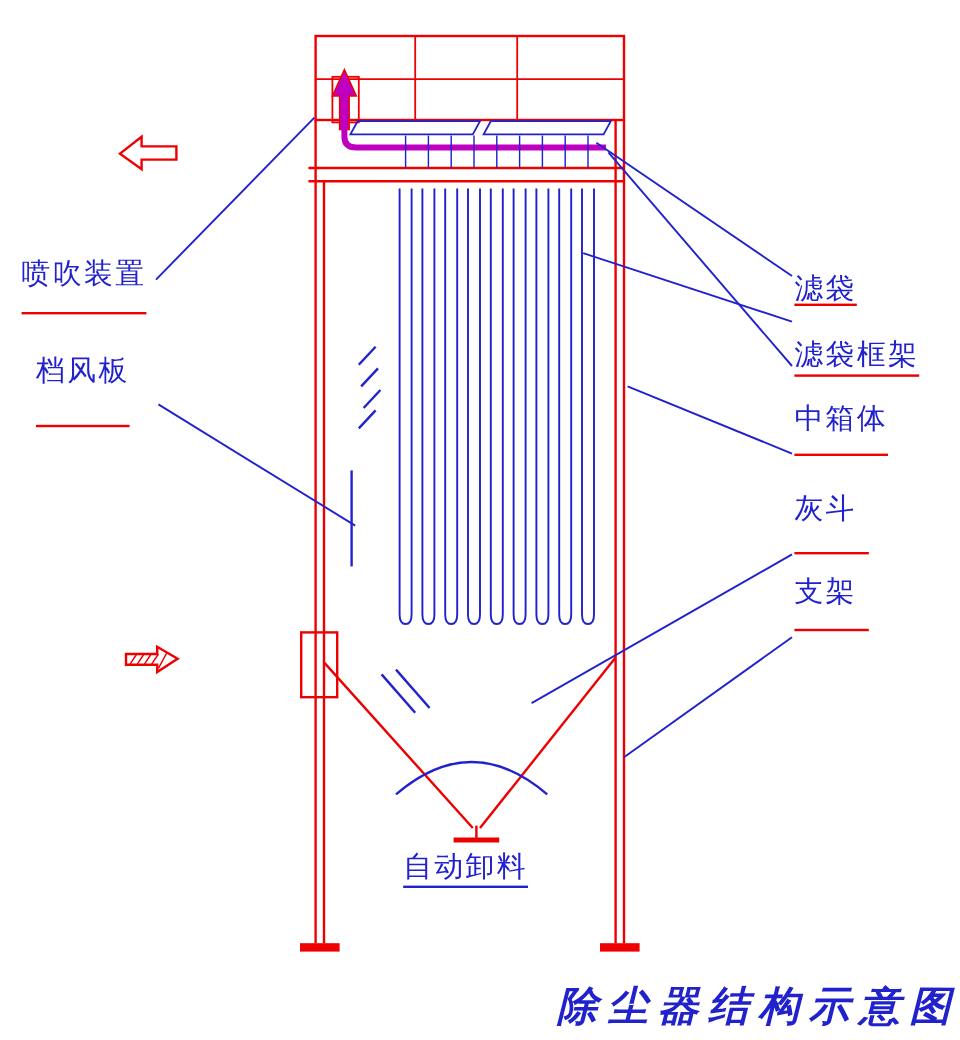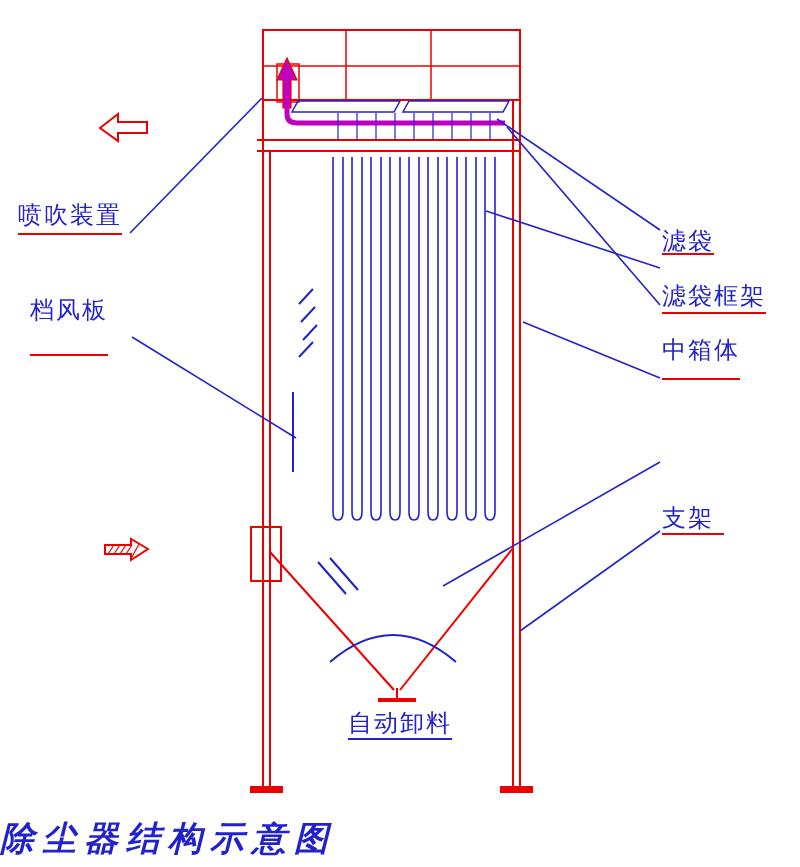--- a/index.html
+++ b/index.html
@@ -26,25 +26,25 @@
   .lbl{
     position:absolute;
     display:inline-block;
     color:var(--blue);
     font-size:24px;
     letter-spacing:2px;
     line-height:1.05;
     border-bottom:2px solid var(--red);
     white-space:nowrap;
   }
-  .lbl.blue-underline{border-bottom-color:var(--blue);margin-left:12px;}
+  .lbl.blue-underline{border-bottom-color:var(--blue);}
   .title{
     position:absolute;
     left:0;top:816px;width:800px;
-    text-align:left;
+    text-align:right;
     color:var(--blue);
     font-family:"Liberation Serif", serif;
     font-style:italic;
     font-weight:700;
     font-size:34px;
     letter-spacing:8px;
   }
 </style>
 </head>
 <body>
@@ -143,31 +143,32 @@
       <line x1="132" y1="337" x2="296" y2="438"></line>
       <line x1="497" y1="119" x2="660" y2="230"></line>
       <line x1="486" y1="211" x2="660" y2="268"></line>
       <line x1="507" y1="127" x2="660" y2="305"></line>
       <line x1="523" y1="322" x2="660" y2="378"></line>
       <line x1="443" y1="586" x2="660" y2="462"></line>
       <line x1="520" y1="631" x2="660" y2="531"></line>
     </g>
   </svg>
 
-  <div class="lbl" style="left:18px;top:202px;padding-bottom:6px">喷吹装置</div>
+  <div class="lbl" style="left:18px;top:216px;padding-bottom:19px">喷吹装置</div>
 
   <div class="lbl" style="left:30px;top:297px;padding-bottom:32px">档风板</div>
 
 
   <div class="lbl" style="left:662px;top:228px;">滤袋</div>
 
   <div class="lbl" style="left:662px;top:283px;padding-bottom:4px">滤袋框架</div>
 
   <div class="lbl" style="left:662px;top:337px;padding-bottom:16px">中箱体</div>
 
+  <div class="lbl" style="left:662px;top:412px;padding-bottom:23px;min-width:62px">灰斗</div>
 
-  <div class="lbl" style="left:662px;top:505px;padding-bottom:3px;min-width:62px">支架</div>
+  <div class="lbl" style="left:662px;top:481px;padding-bottom:18px;min-width:62px">支架</div>
 
   <div class="lbl blue-underline" style="left:336px;top:710px;padding-bottom:3px">自动卸料</div>
 
   <div class="title">除尘器结构示意图</div>
 
 </div>
 
 </body></html>

